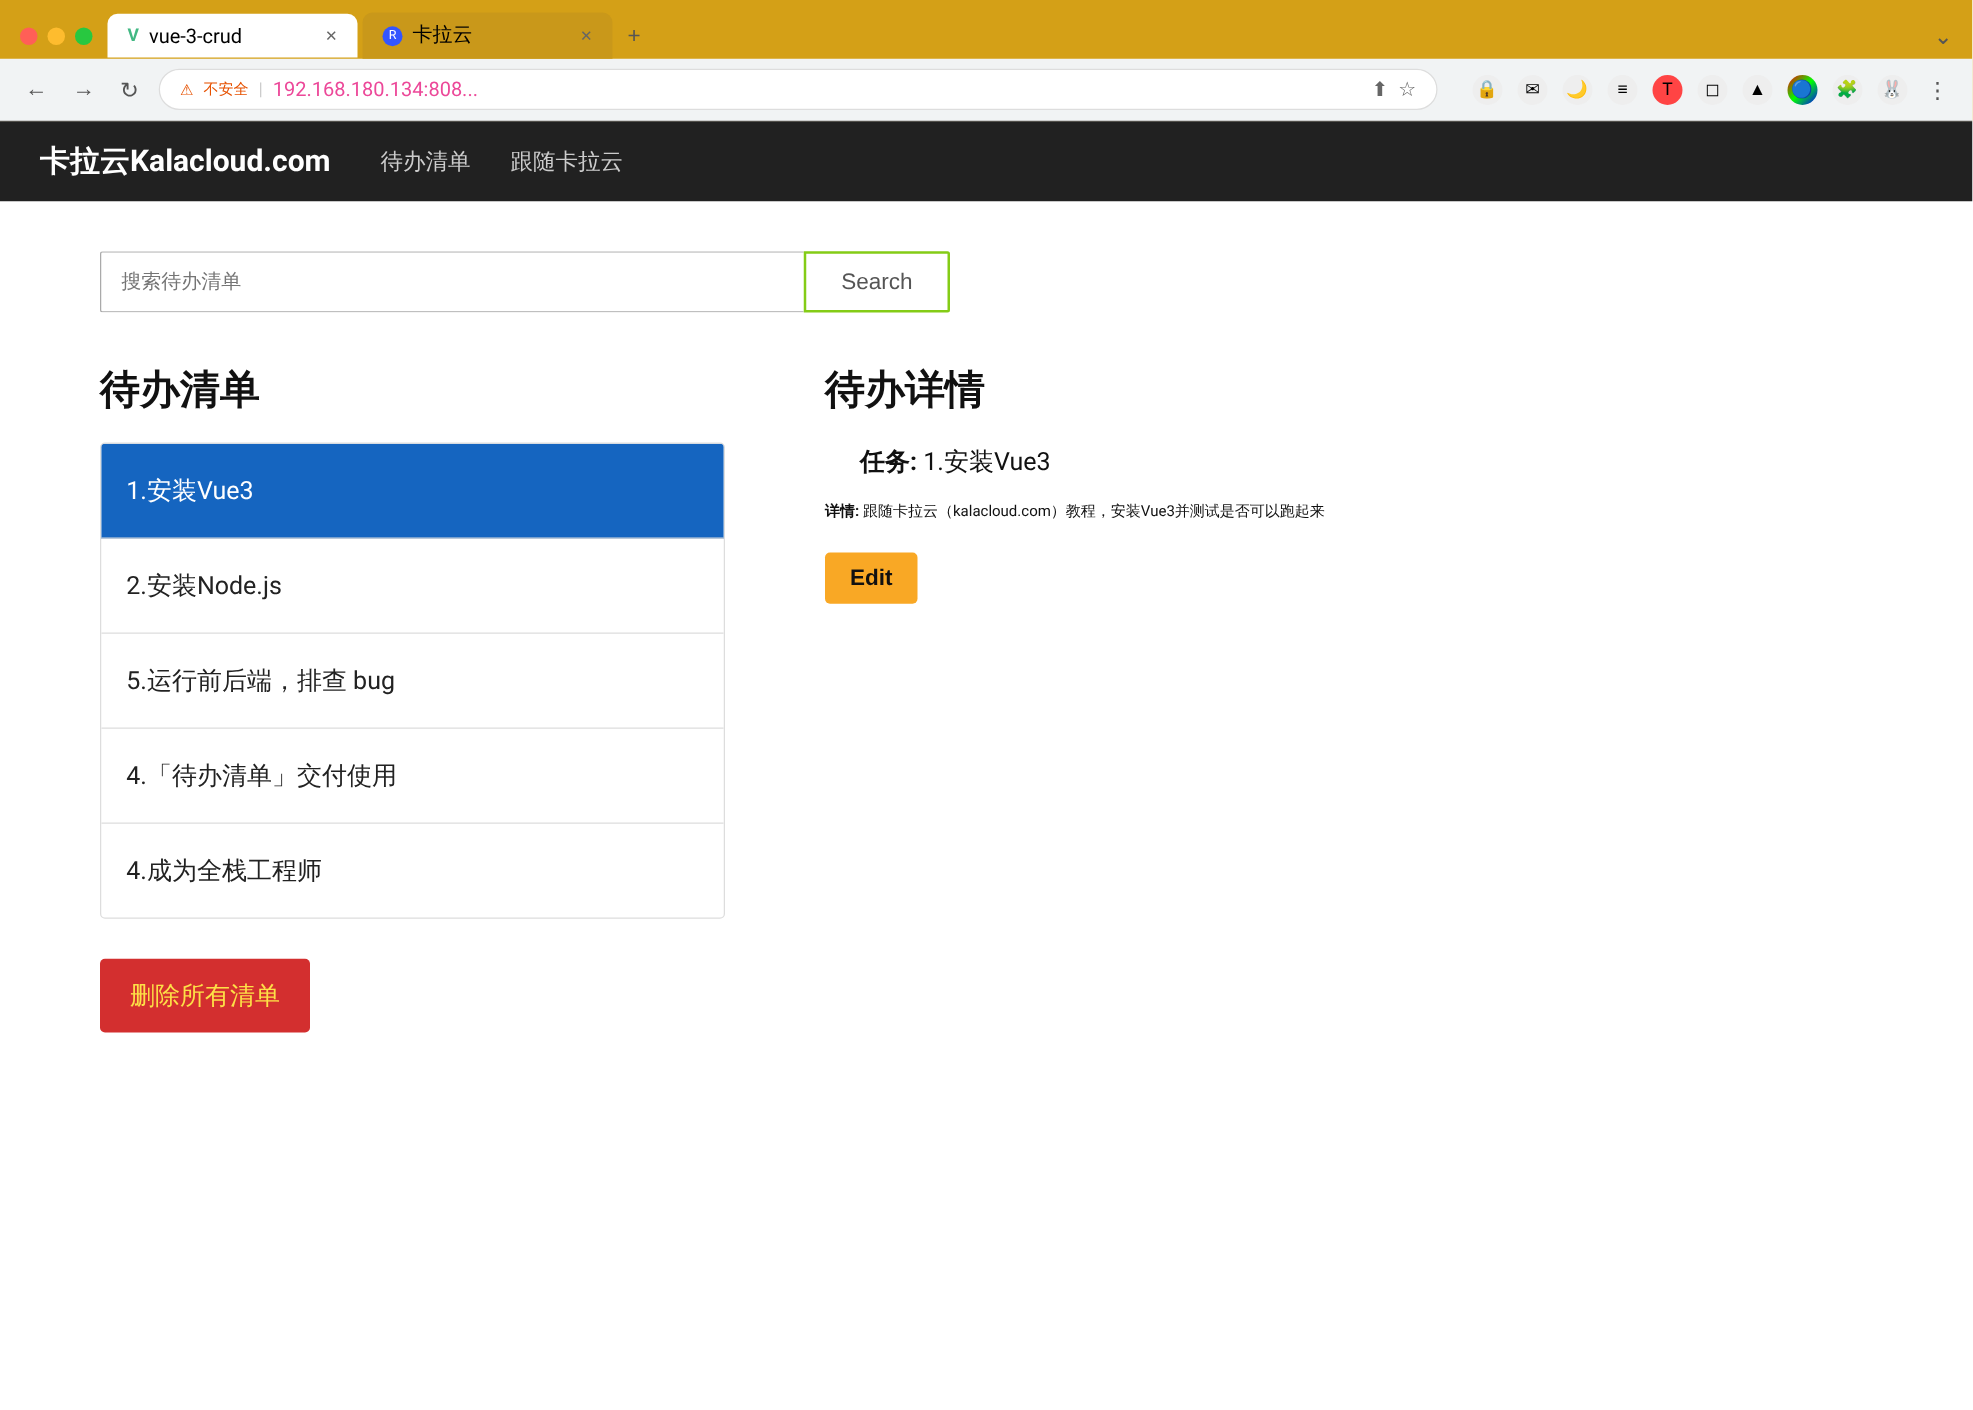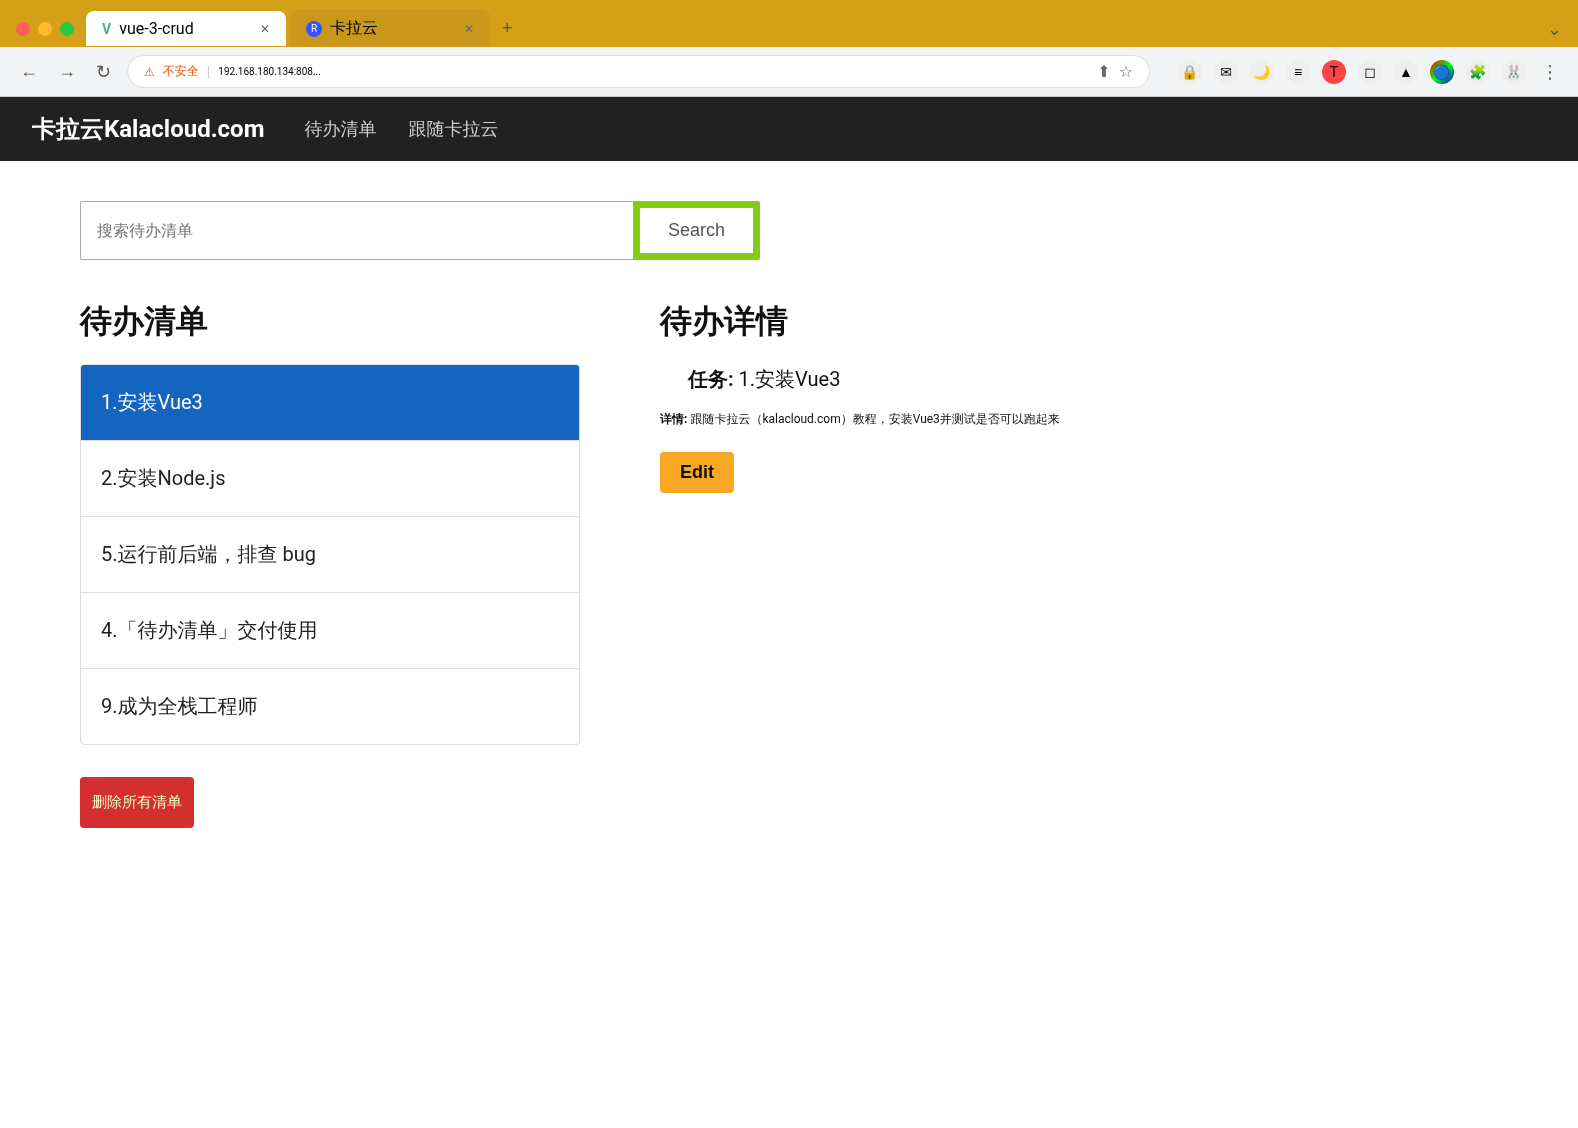--- a/index.html
+++ b/index.html
@@ -12,49 +12,49 @@
     .tab.inactive { background: #c9981a; border-radius: 8px 8px 0 0; }
     .tab-close { font-size: 12px; color: #666; cursor: pointer; margin-left: auto; }
     .tab-favicon-vue { color: #42b883; font-weight: bold; font-size: 14px; }
     .tab-favicon-kala { background: #3355ff; border-radius: 50%; width: 16px; height: 16px; display: flex; align-items: center; justify-content: center; color: white; font-size: 10px; }
     .new-tab-btn { background: none; border: none; font-size: 18px; color: #555; cursor: pointer; padding: 4px 8px; }
 
     .address-bar { background: #f1f3f4; display: flex; align-items: center; padding: 8px 16px; gap: 12px; border-bottom: 1px solid #ccc; }
     .nav-btn { background: none; border: none; font-size: 18px; cursor: pointer; color: #555; padding: 4px; border-radius: 50%; }
     .address-input { flex: 1; background: #fff; border: 1px solid #ddd; border-radius: 20px; padding: 6px 16px; font-size: 14px; display: flex; align-items: center; gap: 8px; }
     .address-warning { color: #e65100; font-size: 12px; }
-    .address-text { color: #000000; font-size: 10px; }
+    .address-text { color: #ec4899; font-size: 16px; }
     .toolbar-icons { display: flex; gap: 12px; align-items: center; margin-left: 16px; }
     .toolbar-icon { width: 24px; height: 24px; border-radius: 50%; display: flex; align-items: center; justify-content: center; cursor: pointer; font-size: 14px; }
 
     
     .app-header { background: #212121; color: #fff; padding: 16px 32px; display: flex; align-items: center; gap: 40px; }
     .app-logo { font-size: 24px; font-weight: bold; color: #fff; }
     .app-nav { display: flex; gap: 32px; }
     .app-nav-item { color: #ccc; font-size: 18px; cursor: pointer; text-decoration: none; }
 
     .app-content { padding: 40px 80px; }
 
     
     .search-container { display: flex; margin-bottom: 40px; max-width: 680px; }
     .search-input { flex: 1; border: 1px solid #aaa; border-right: none; padding: 12px 16px; font-size: 16px; color: #999; outline: none; border-radius: 2px 0 0 2px; }
-    .search-button { background: #fff; border: 7px solid #84cc16; padding: 12px 28px; font-size: 18px; color: #555; cursor: pointer; border-radius: 0 2px 2px 0; }
+    .search-button { background: #fff; border: 2px solid #84cc16; padding: 12px 28px; font-size: 18px; color: #555; cursor: pointer; border-radius: 0 2px 2px 0; }
 
     
     .main-layout { display: flex; gap: 80px; }
 
     
     .todo-section { flex: 0 0 500px; }
     .section-title { font-size: 32px; font-weight: bold; color: #111; margin-bottom: 20px; }
     .todo-list { border: 1px solid #ddd; border-radius: 4px; overflow: hidden; }
     .todo-item { padding: 24px 20px; font-size: 20px; color: #222; border-bottom: 1px solid #ddd; cursor: pointer; }
     .todo-item:last-child { border-bottom: none; }
     .todo-item.active { background: #1565C0; color: #fff; }
 
-    .delete-all-btn { margin-top: 32px; background: #d32f2f; color: #fef9c3; border: none; padding: 16px 12px; font-size: 15px; border-radius: 4px; cursor: pointer; }
+    .delete-all-btn { margin-top: 32px; background: #d32f2f; color: #fde047; border: none; padding: 16px 24px; font-size: 20px; border-radius: 4px; cursor: pointer; }
 
     
     .detail-section { flex: 1; }
     .detail-field { font-size: 20px; color: #111; margin-bottom: 16px; line-height: 1.5; margin-left: 28px; }
     .detail-field strong { font-weight: bold; }
     .detail-description { font-size: 12px; color: #111; margin-bottom: 16px; line-height: 1.5; }
     .edit-btn { background: #f9a825; color: #111; border: none; padding: 10px 20px; font-size: 18px; font-weight: bold; border-radius: 4px; cursor: pointer; margin-top: 8px; text-align: right; }
 
     
     .circle-red { width: 14px; height: 14px; background: #ff5f57; border-radius: 50%; display: inline-block; }
@@ -137,21 +137,21 @@
 
   <div class="main-layout">
 
     <div class="todo-section">
       <h2 class="section-title">待办清单</h2>
       <div class="todo-list">
         <div class="todo-item active">1.安装Vue3</div>
         <div class="todo-item">2.安装Node.js</div>
         <div class="todo-item">5.运行前后端，排查 bug</div>
         <div class="todo-item">4.「待办清单」交付使用</div>
-        <div class="todo-item">9.成为全栈工程师</div>
+        <div class="todo-item">4.成为全栈工程师</div>
       </div>
       <button class="delete-all-btn">删除所有清单</button>
     </div>
 
     <div class="detail-section">
       <h2 class="section-title">待办详情</h2>
       <div class="detail-field">
         <strong>任务:</strong>
         <span>1.安装Vue3</span>
       </div>

